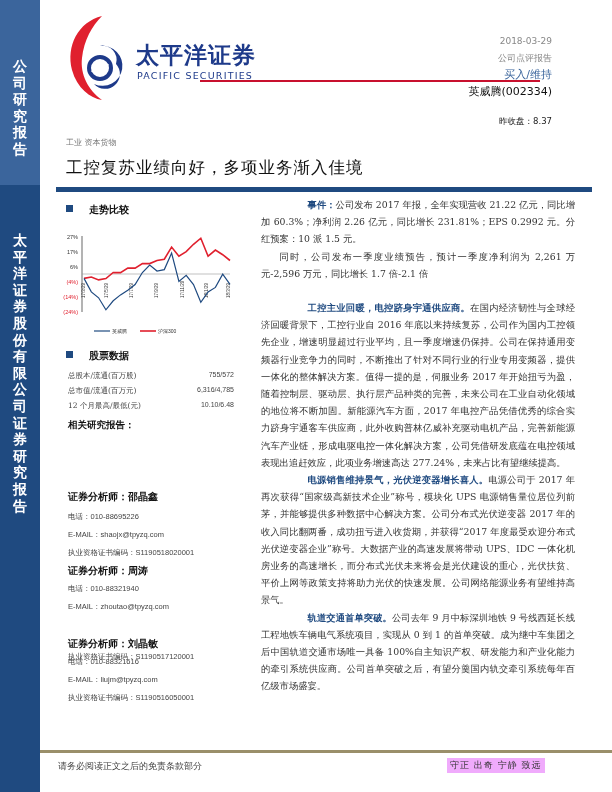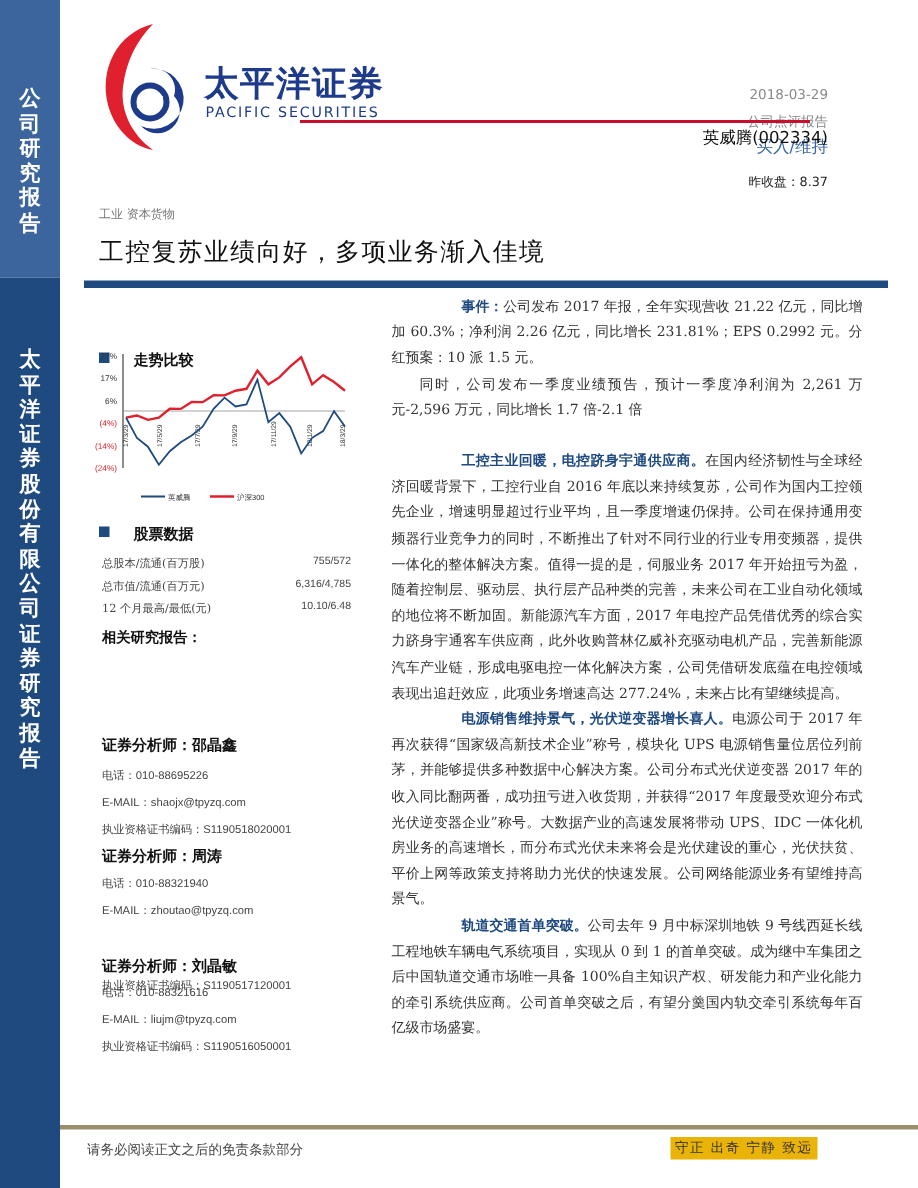--- a/index.html
+++ b/index.html
@@ -5,21 +5,21 @@
 *{margin:0;padding:0;box-sizing:border-box;}
 html,body{width:612px;height:792px;overflow:hidden;background:#fff;}
 body{position:relative;font-family:"DejaVu Serif",serif;color:#222;}
 .sidebar-top{position:absolute;left:0;top:0;width:40px;height:185px;background:#3b659c;}
 .sidebar-bot{position:absolute;left:0;top:185px;width:40px;height:607px;background:#1f4a80;}
 .vtext{position:absolute;left:0;width:40px;text-align:center;color:#fff;font-weight:bold;font-family:"DejaVu Serif",serif;font-size:14px;line-height:16.5px;}
 .vtext span{display:block;}
 .logo{position:absolute;left:64px;top:12px;width:70px;height:90px;}
 .brand-cn{position:absolute;left:136px;top:40px;font-family:"DejaVu Sans",sans-serif;font-weight:bold;font-size:23px;color:#1e3a8a;letter-spacing:1px;}
 .brand-en{position:absolute;left:137px;top:70px;font-family:"DejaVu Sans",sans-serif;font-size:9.5px;color:#1e3a8a;letter-spacing:1.2px;}
-.hdr-right{position:absolute;right:60px;text-align:left;font-family:"DejaVu Sans",sans-serif;margin-top:23px;}
+.hdr-right{position:absolute;right:60px;text-align:left;font-family:"DejaVu Sans",sans-serif;}
 .date{top:36px;font-size:9px;color:#888;}
 .rtype{top:52px;font-size:9px;color:#888;}
 .rating{top:67px;font-size:11px;color:#3b659c;}
 .redline{position:absolute;left:200px;top:80px;width:340px;height:2px;background:#c8102e;}
 .stock{position:absolute;right:60px;top:84px;font-family:"DejaVu Sans",sans-serif;font-size:11px;color:#111;}
 .close{position:absolute;right:60px;top:116px;font-family:"DejaVu Sans",sans-serif;font-size:8.5px;color:#222;margin-left:32px;}
 .industry{position:absolute;left:66px;top:137px;font-size:8px;color:#777;font-family:"DejaVu Sans",sans-serif;}
 .title{position:absolute;left:66px;top:157px;font-size:16.5px;color:#111;letter-spacing:1px;}
 .bluebar{position:absolute;left:56px;top:187px;width:536px;height:5px;background:#1f4a80;}
 .sec-head{position:absolute;left:66px;font-size:10px;font-weight:bold;color:#111;}
@@ -30,21 +30,21 @@
 .rel{position:absolute;left:68px;top:419px;font-size:9.5px;font-weight:bold;color:#111;}
 .an-name{position:absolute;left:68px;font-size:10px;font-weight:bold;color:#111;}
 .an-line{position:absolute;left:68px;font-size:7.5px;color:#444;}
 .an-line .en{font-family:"Liberation Sans",sans-serif;font-size:7.5px;}
 .body{position:absolute;left:261px;top:196px;width:314px;font-size:9.3px;line-height:17.2px;color:#333;text-align:justify;}
 .body p{text-indent:2em;}
 .body p.gap{margin-top:17px;}
 .body b{color:#1f4a80;padding-left:28px;}
 .footline{position:absolute;left:40px;top:750px;width:572px;height:3px;background:#9a8f6a;}
 .disclaimer{position:absolute;left:58px;top:760px;font-size:9px;color:#444;}
-.motto{position:absolute;left:447px;top:758px;background:#eab308;font-size:9px;color:#333;padding:1px 3px;letter-spacing:1px;}
+.motto{position:absolute;left:447px;top:758px;background:#f0abfc;font-size:9px;color:#333;padding:1px 3px;letter-spacing:1px;}
 </style>
 </head>
 <body>
 
 <div class="sidebar-top"></div>
 <div class="sidebar-bot"></div>
 <div class="vtext" id="vt1" style="top:58px;">
     <span>公</span>
     <span>司</span>
     <span>研</span>
@@ -85,21 +85,21 @@
 <div class="hdr-right rtype">公司点评报告</div>
 <div class="hdr-right rating">买入/维持</div>
 <div class="redline"></div>
 <div class="stock">英威腾(002334)</div>
 <div class="close">昨收盘：8.37</div>
 
 <div class="industry">工业  资本货物</div>
 <div class="title">工控复苏业绩向好，多项业务渐入佳境</div>
 <div class="bluebar"></div>
 
-<div class="sec-head" style="top:203px;margin-top:30px;"><span class="sq"></span><span>走势比较</span></div>
+<div class="sec-head" style="top:203px;"><span class="sq"></span><span>走势比较</span></div>
 
 <svg class="chart" viewBox="0 0 185 110" font-family="Liberation Sans, sans-serif">
   <g font-size="5.5" text-anchor="end">
     <text x="18" y="11" fill="#333">27%</text>
     <text x="18" y="26" fill="#333">17%</text>
     <text x="18" y="41" fill="#333">6%</text>
     <text x="18" y="56" fill="#e0202e">(4%)</text>
     <text x="18" y="71" fill="#e0202e">(14%)</text>
     <text x="18" y="86" fill="#e0202e">(24%)</text>
   </g>

